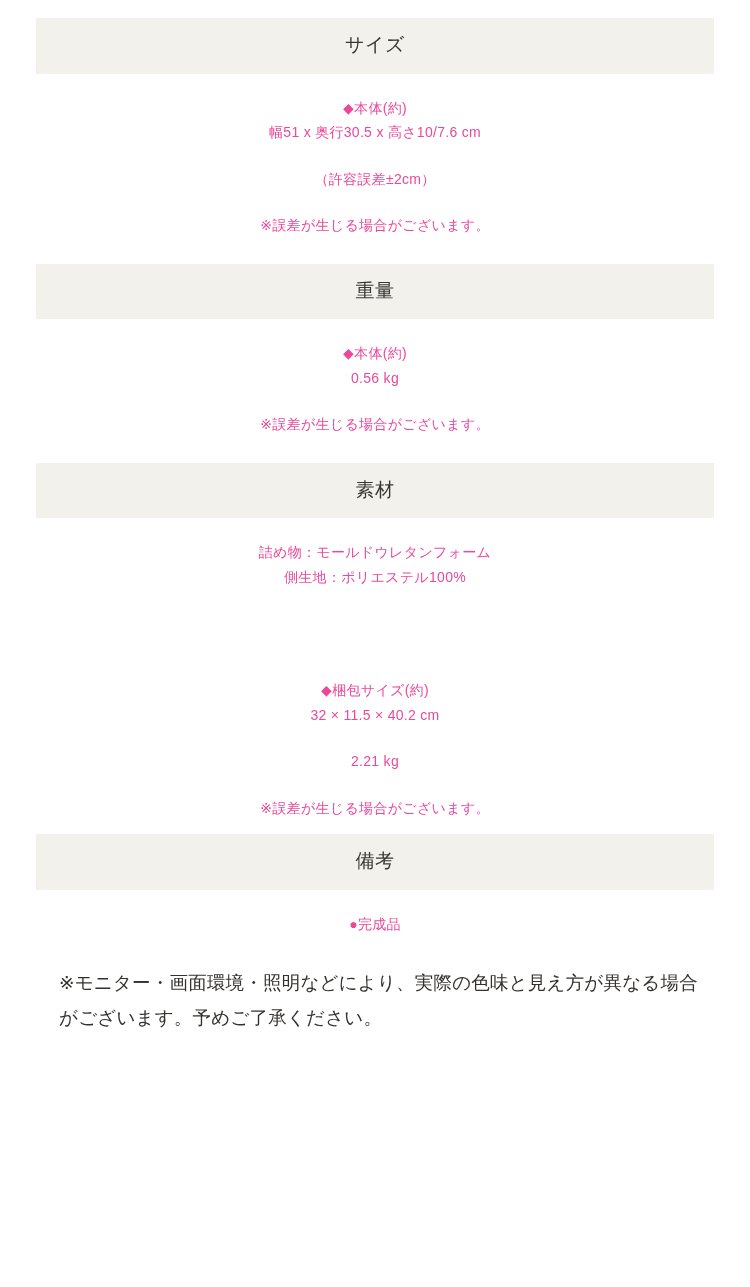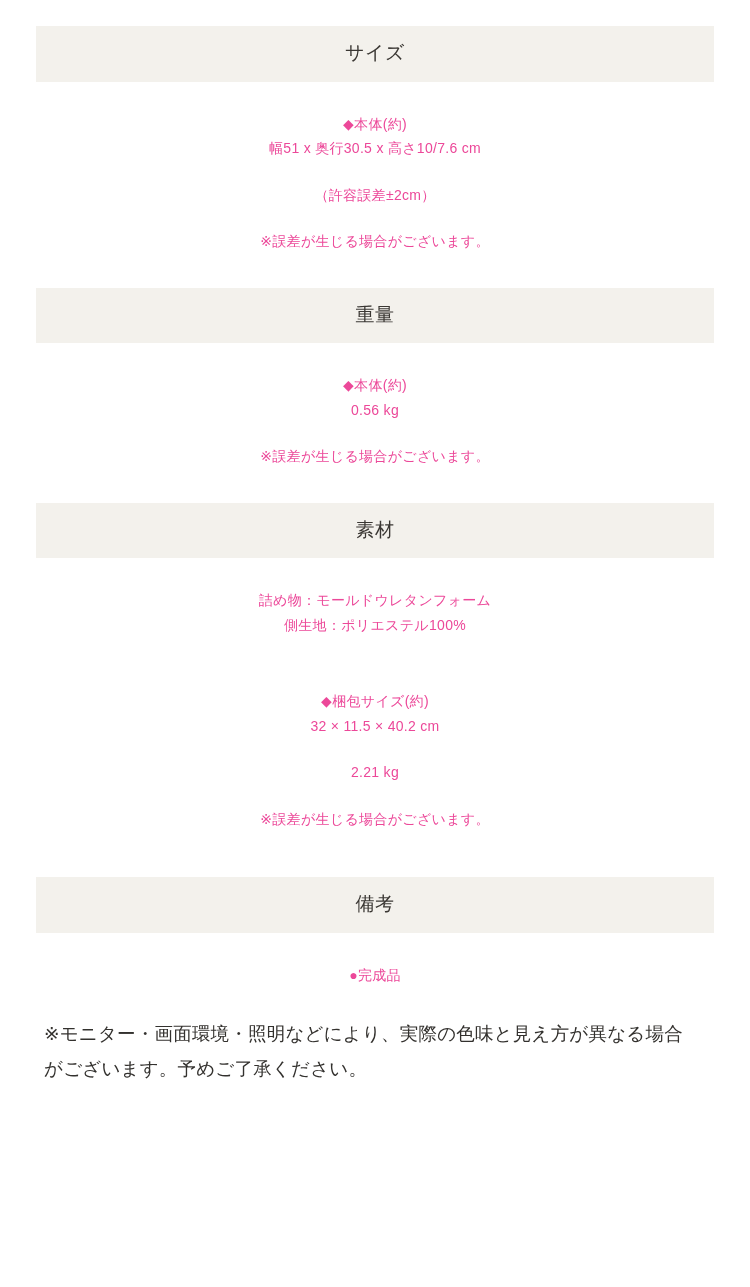--- a/index.html
+++ b/index.html
@@ -22,21 +22,21 @@
   .section {
     width: 100%;
   }
   .section-header {
     background: #f3f1ec;
     color: #3a3733;
     font-size: 19px;
     line-height: 1.4;
     text-align: center;
     padding: 14px 0 15px 0;
-    margin: 8px 36px;
+    margin: 0 36px;
     width: calc(100% - 72px);
     box-sizing: border-box;
     letter-spacing: 0.5px;
   }
   .section-body {
     padding: 22px 44px 20px 44px;
     box-sizing: border-box;
   }
   .line {
     font-size: 14px;
@@ -45,28 +45,29 @@
     white-space: pre-wrap;
     letter-spacing: 0.3px;
     text-align: center;
   }
   .line.blank {
     height: 22px;
   }
   .sizes-body { padding-bottom: 26px; }
   .weight-body { padding-bottom: 26px; }
   .material-body { padding-bottom: 30px; border-radius: 25px; }
-  .package-body { padding-bottom: 38px; }
+  .package-body { padding-bottom: 14px; margin-top: 37px; }
   .remarks-body { padding-bottom: 30px; }
   .gap-lg { height: 30px; }
   .disclaimer {
     font-size: 18.5px;
     line-height: 1.85;
     letter-spacing: 0.2px;
     max-width: 640px;
+    margin-left: 15px;
   }
 </style>
 </head>
 <body>
 
 <div class="spec-sheet">
 
   <section class="section">
     <div class="section-header">サイズ</div>
     <div class="section-body sizes-body">

